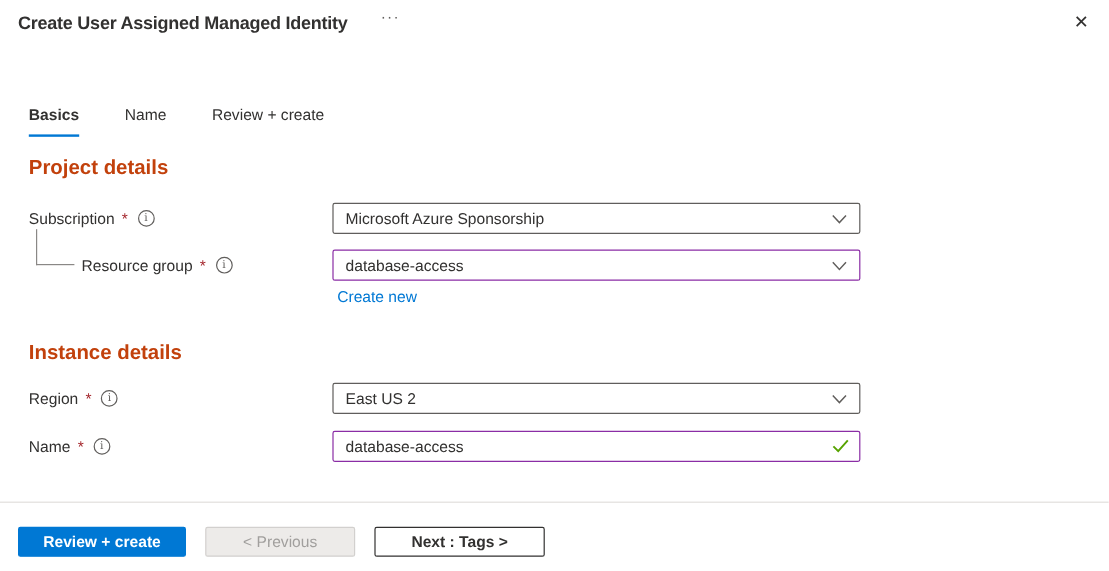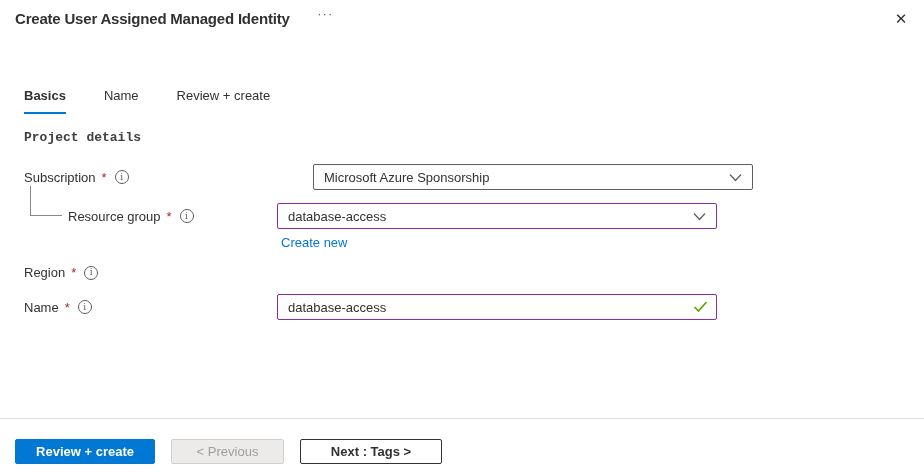--- a/index.html
+++ b/index.html
@@ -24,28 +24,28 @@
     width: 22px; height: 22px; text-align: center; line-height: 22px;
   }
 
   
   .tabs { margin: 42px 0 0 24px; display: flex; gap: 38px; }
   .tab { padding-bottom: 9px; cursor: pointer; color: #323130; border-bottom: 2px solid transparent; }
   .tab.active { font-weight: bold; border-bottom: 2px solid #0078d4; }
 
   
   .content { padding-left: 24px; }
-  .section-heading { font-weight: bold; font-size: 13px; color: #404040; font-family: Liberation Mono, monospace; }
+  .section-heading { font-weight: bold; font-size: 17px; color: #c2410c; }
   .heading-project { margin-top: 16px; }
   .heading-instance { margin-top: 29px; }
   .section-desc { margin-top: 13px; max-width: 655px; line-height: 1.35; color: #323130; }
 
   
   .field-row { display: flex; align-items: center; position: relative; }
-  .row-subscription { margin-top: 19px; gap: 36px; }
+  .row-subscription { margin-top: 19px; }
   .row-resource-group { margin-top: 13px; }
   .row-region { margin-top: 15px; }
   .row-name { margin-top: 14px; }
   .field-label { width: 253px; display: flex; align-items: center; gap: 5px; flex-shrink: 0; }
   .field-label.indented { padding-left: 44px; }
   .required { color: #a4262c; margin-left: 1px; }
   .info-icon {
     width: 14px; height: 14px; border: 1px solid #605e5c; border-radius: 50%;
     color: #605e5c; font-size: 9px; font-family: "DejaVu Serif", serif;
     display: inline-flex; align-items: center; justify-content: center;
@@ -91,21 +91,21 @@
     height: 25px; display: inline-flex; align-items: center; justify-content: center;
     font-size: 13px; border-radius: 2px; cursor: pointer;
     font-family: "Liberation Sans", sans-serif;
   }
   .btn-primary {
     background: #0078d4; color: #ffffff; font-weight: bold;
     border: 1px solid #0078d4; width: 140px;
   }
   .btn-disabled {
     background: #edebe9; color: #a19f9d; border: 1px solid #d2d0ce;
-    width: 113px; cursor: default;
+    width: 125px; cursor: default;
   }
   .btn-outline {
     background: #ffffff; color: #323130; font-weight: bold;
     border: 1px solid #323130; width: 142px;
   }
 </style>
 </head>
 <body>
 
 <div class="header">
@@ -158,27 +158,38 @@
           <svg width="13" height="9" viewBox="0 0 13 9">
               <path d="M1 1.5 L6.5 7.5 L12 1.5" stroke="#605e5c" stroke-width="1.2" fill="none"></path>
             </svg>
         </span>
       </div>
     </div>
   </div>
 
   <a class="create-new-link" href="#">Create new</a>
 
+  <div class="section-heading heading-instance">Instance details</div>
 
   
   <div class="field-row row-region">
     <div class="field-label">
       <span>Region</span>
       <span class="required">*</span>
       <span class="info-icon">i</span>
+    </div>
+    <div class="control">
+      <div class="select-box">
+        <span>East US 2</span>
+        <span class="chevron">
+          <svg width="13" height="9" viewBox="0 0 13 9">
+              <path d="M1 1.5 L6.5 7.5 L12 1.5" stroke="#605e5c" stroke-width="1.2" fill="none"></path>
+            </svg>
+        </span>
+      </div>
     </div>
   </div>
 
   
   <div class="field-row row-name">
     <div class="field-label">
       <span>Name</span>
       <span class="required">*</span>
       <span class="info-icon">i</span>
     </div>

